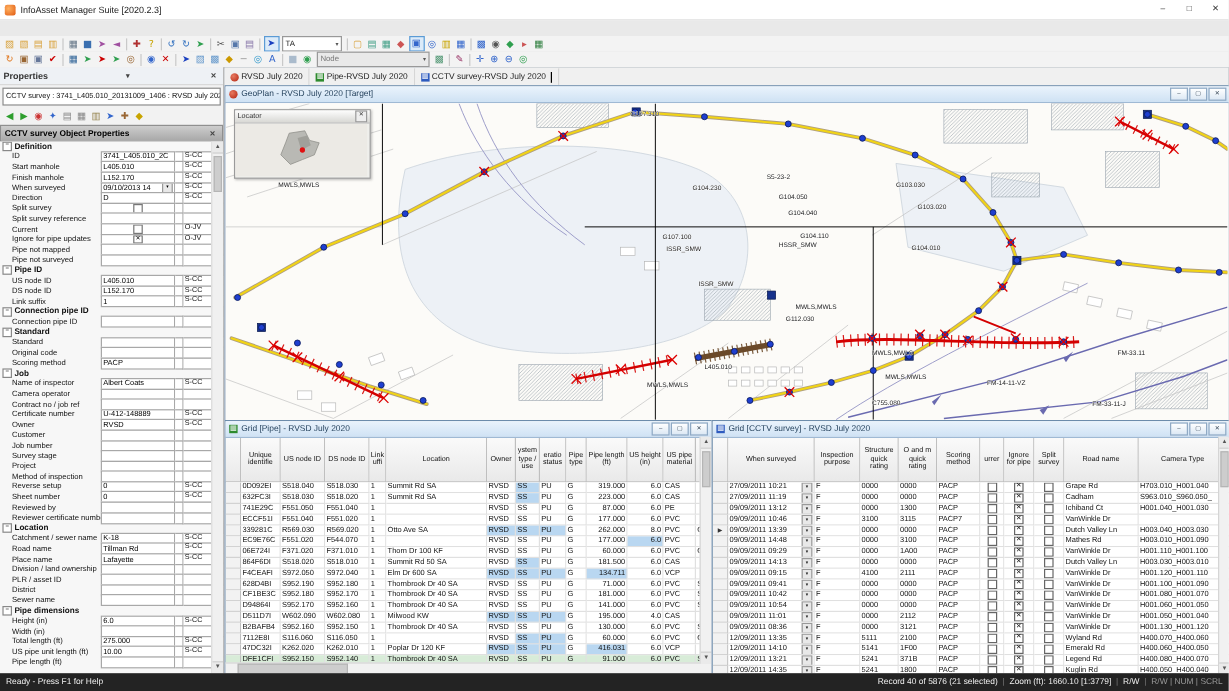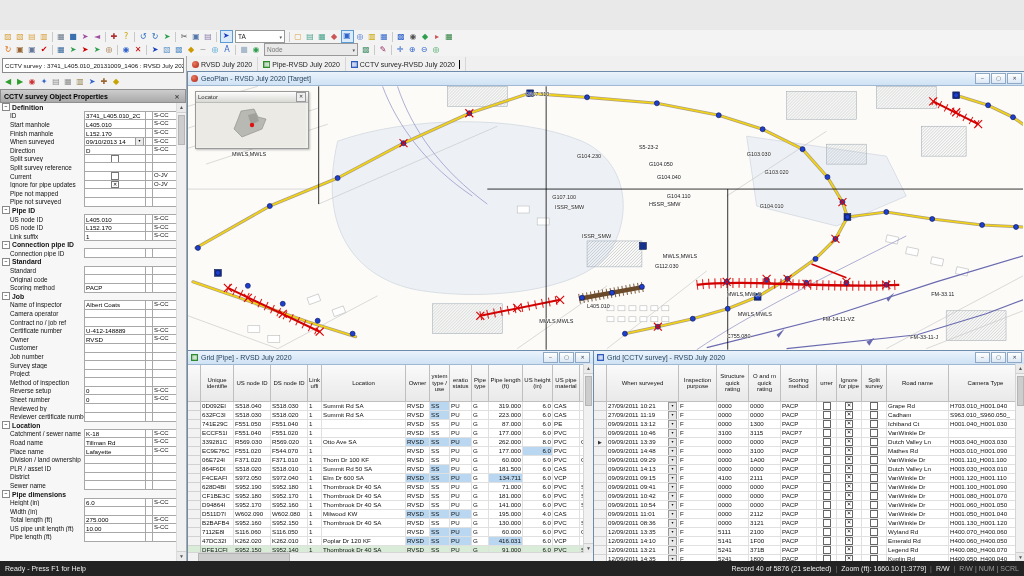--- a/index.html
+++ b/index.html
@@ -110,20 +110,29 @@
   #statusbar{position:absolute;bottom:0;left:0;right:0;height:15px;background:#232323;color:#f0f0f0;
              display:flex;align-items:center;font-size:7px;padding:0 5px}
   .ssep{color:#777;margin:0 4px}
   .sdim{color:#9a9a9a}
 </style>
 </head>
 <body>
 
 <div id="root">
 
+  <div id="titlebar">
+    <div id="appicon"></div>
+    <span>InfoAsset Manager Suite [2020.2.3]</span>
+    <div id="wctrl">
+      <div class="wbtn">–</div>
+      <div class="wbtn">□</div>
+      <div class="wbtn">✕</div>
+    </div>
+  </div>
 
   <div id="tb1" class="tbar">
       <span class="tbi" style="color: rgb(217, 164, 65);">▨</span>
       <span class="tbi" style="color: rgb(217, 164, 65);">▧</span>
       <span class="tbi" style="color: rgb(217, 164, 65);">▤</span>
       <span class="tbi" style="color: rgb(217, 164, 65);">▥</span>
       <div class="tsep"></div>
       <span class="tbi" style="color: rgb(102, 119, 136);">▦</span>
       <span class="tbi" style="color: rgb(58, 111, 176);">■</span>
       <span class="tbi" style="color: rgb(160, 80, 160);">➤</span>
@@ -194,20 +203,25 @@
       <div class="tsep"></div>
       <span class="tbi" style="color: rgb(153, 51, 102);">✎</span>
       <div class="tsep"></div>
       <span class="tbi" style="color: rgb(51, 102, 204);">✛</span>
       <span class="tbi" style="color: rgb(51, 102, 204);">⊕</span>
       <span class="tbi" style="color: rgb(51, 102, 204);">⊖</span>
       <span class="tbi" style="color: rgb(47, 159, 79);">◎</span>
     </div>
 
   <div id="props">
+    <div class="ptitle">
+      <span>Properties</span>
+      <span class="px">▾</span>
+      <span class="px">✕</span>
+    </div>
     <div class="pcombo">
       <span>CCTV survey : 3741_L405.010_20131009_1406 : RVSD July 2020</span>
 
     </div>
     <div class="pnav" id="pnav">
         <span class="tbi" style="color: rgb(46, 158, 46);">◀</span>
         <span class="tbi" style="color: rgb(46, 158, 46);">▶</span>
         <span class="tbi" style="color: rgb(204, 51, 51);">◉</span>
         <span class="tbi" style="color: rgb(51, 102, 204);">✦</span>
         <span class="tbi" style="color: rgb(136, 136, 136);">▤</span>

